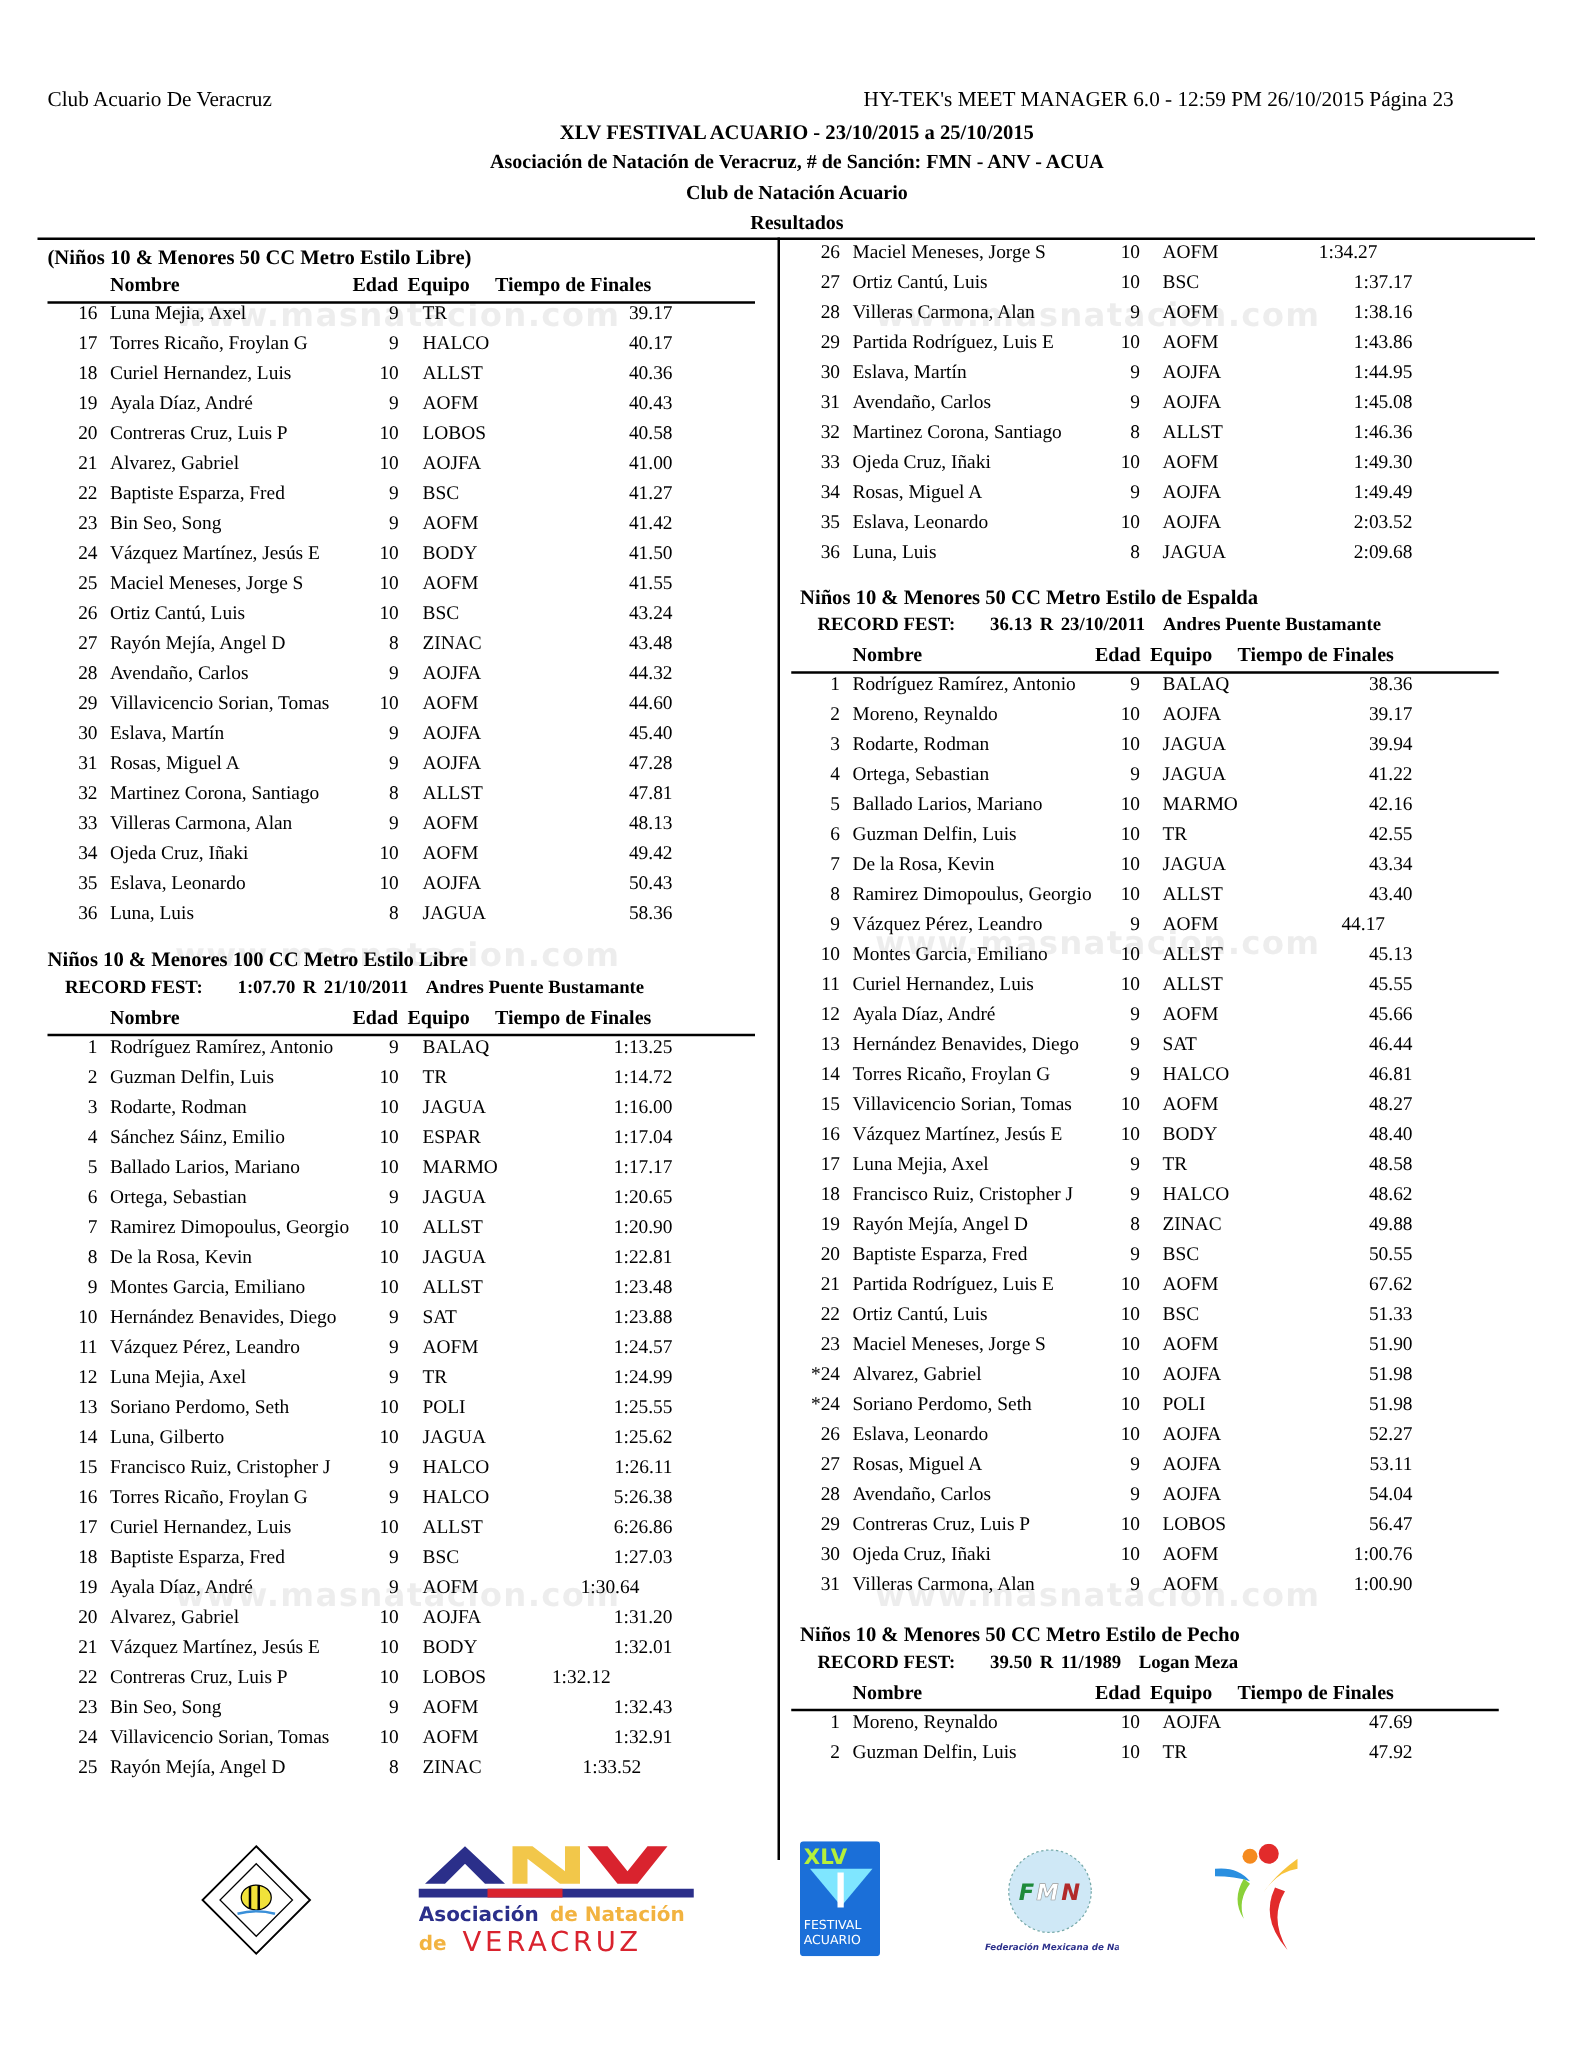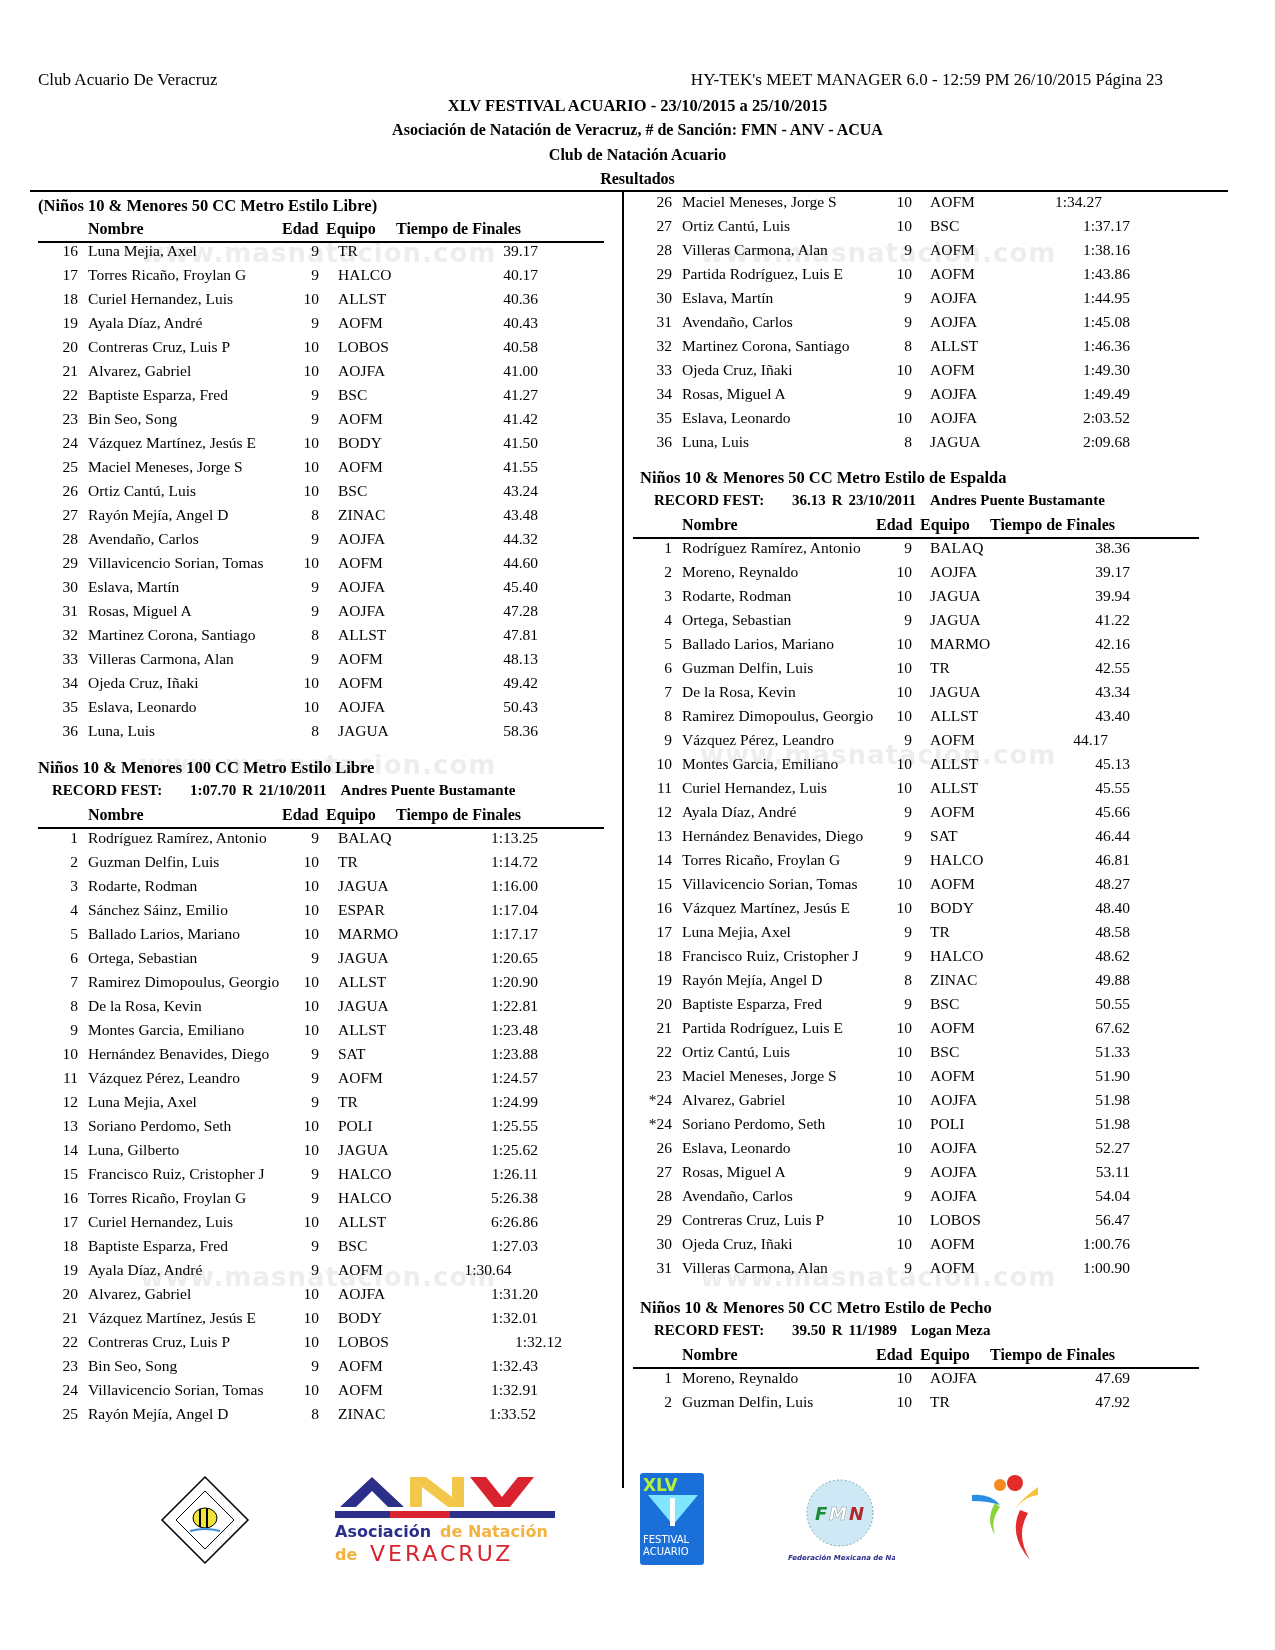--- a/index.html
+++ b/index.html
@@ -352,42 +352,42 @@
         <span class="c-name" style="left:88px;width:213px;">Vázquez Martínez, Jesús E</span>
         <span class="c-age" style="left:289px;">10</span>
         <span style="left:338px;">BODY</span>
         <span class="c-time" style="left:438px;">1:32.01</span>
       </div>
       <div class="row" style="left:0;top:1333px;width:1275px;">
         <span class="c-place" style="left:38px;">22</span>
         <span class="c-name" style="left:88px;width:213px;">Contreras Cruz, Luis P</span>
         <span class="c-age" style="left:289px;">10</span>
         <span style="left:338px;">LOBOS</span>
-        <span class="c-time" style="left:462px;">1:32.12</span>
+        <span class="c-time" style="left:415px;text-align:center;">1:32.12</span>
       </div>
       <div class="row" style="left:0;top:1357px;width:1275px;">
         <span class="c-place" style="left:38px;">23</span>
         <span class="c-name" style="left:88px;width:213px;">Bin Seo, Song</span>
         <span class="c-age" style="left:289px;">9</span>
         <span style="left:338px;">AOFM</span>
         <span class="c-time" style="left:438px;">1:32.43</span>
       </div>
       <div class="row" style="left:0;top:1381px;width:1275px;">
         <span class="c-place" style="left:38px;">24</span>
         <span class="c-name" style="left:88px;width:213px;">Villavicencio Sorian, Tomas</span>
         <span class="c-age" style="left:289px;">10</span>
         <span style="left:338px;">AOFM</span>
         <span class="c-time" style="left:438px;">1:32.91</span>
       </div>
       <div class="row" style="left:0;top:1405px;width:1275px;">
         <span class="c-place" style="left:38px;">25</span>
         <span class="c-name" style="left:88px;width:213px;">Rayón Mejía, Angel D</span>
         <span class="c-age" style="left:289px;">8</span>
         <span style="left:338px;">ZINAC</span>
-        <span class="c-time" style="left:436px;">1:33.52</span>
+        <span class="c-time" style="left:413px;">1:33.52</span>
       </div>
     </div>
     <div>
       <div class="row" style="left:0;top:193px;width:1275px;">
         <span class="c-place" style="left:632px;">26</span>
         <span class="c-name" style="left:682px;width:212px;">Maciel Meneses, Jorge S</span>
         <span class="c-age" style="left:882px;">10</span>
         <span style="left:930px;">AOFM</span>
         <span class="c-time" style="left:1002px;">1:34.27</span>
       </div>

